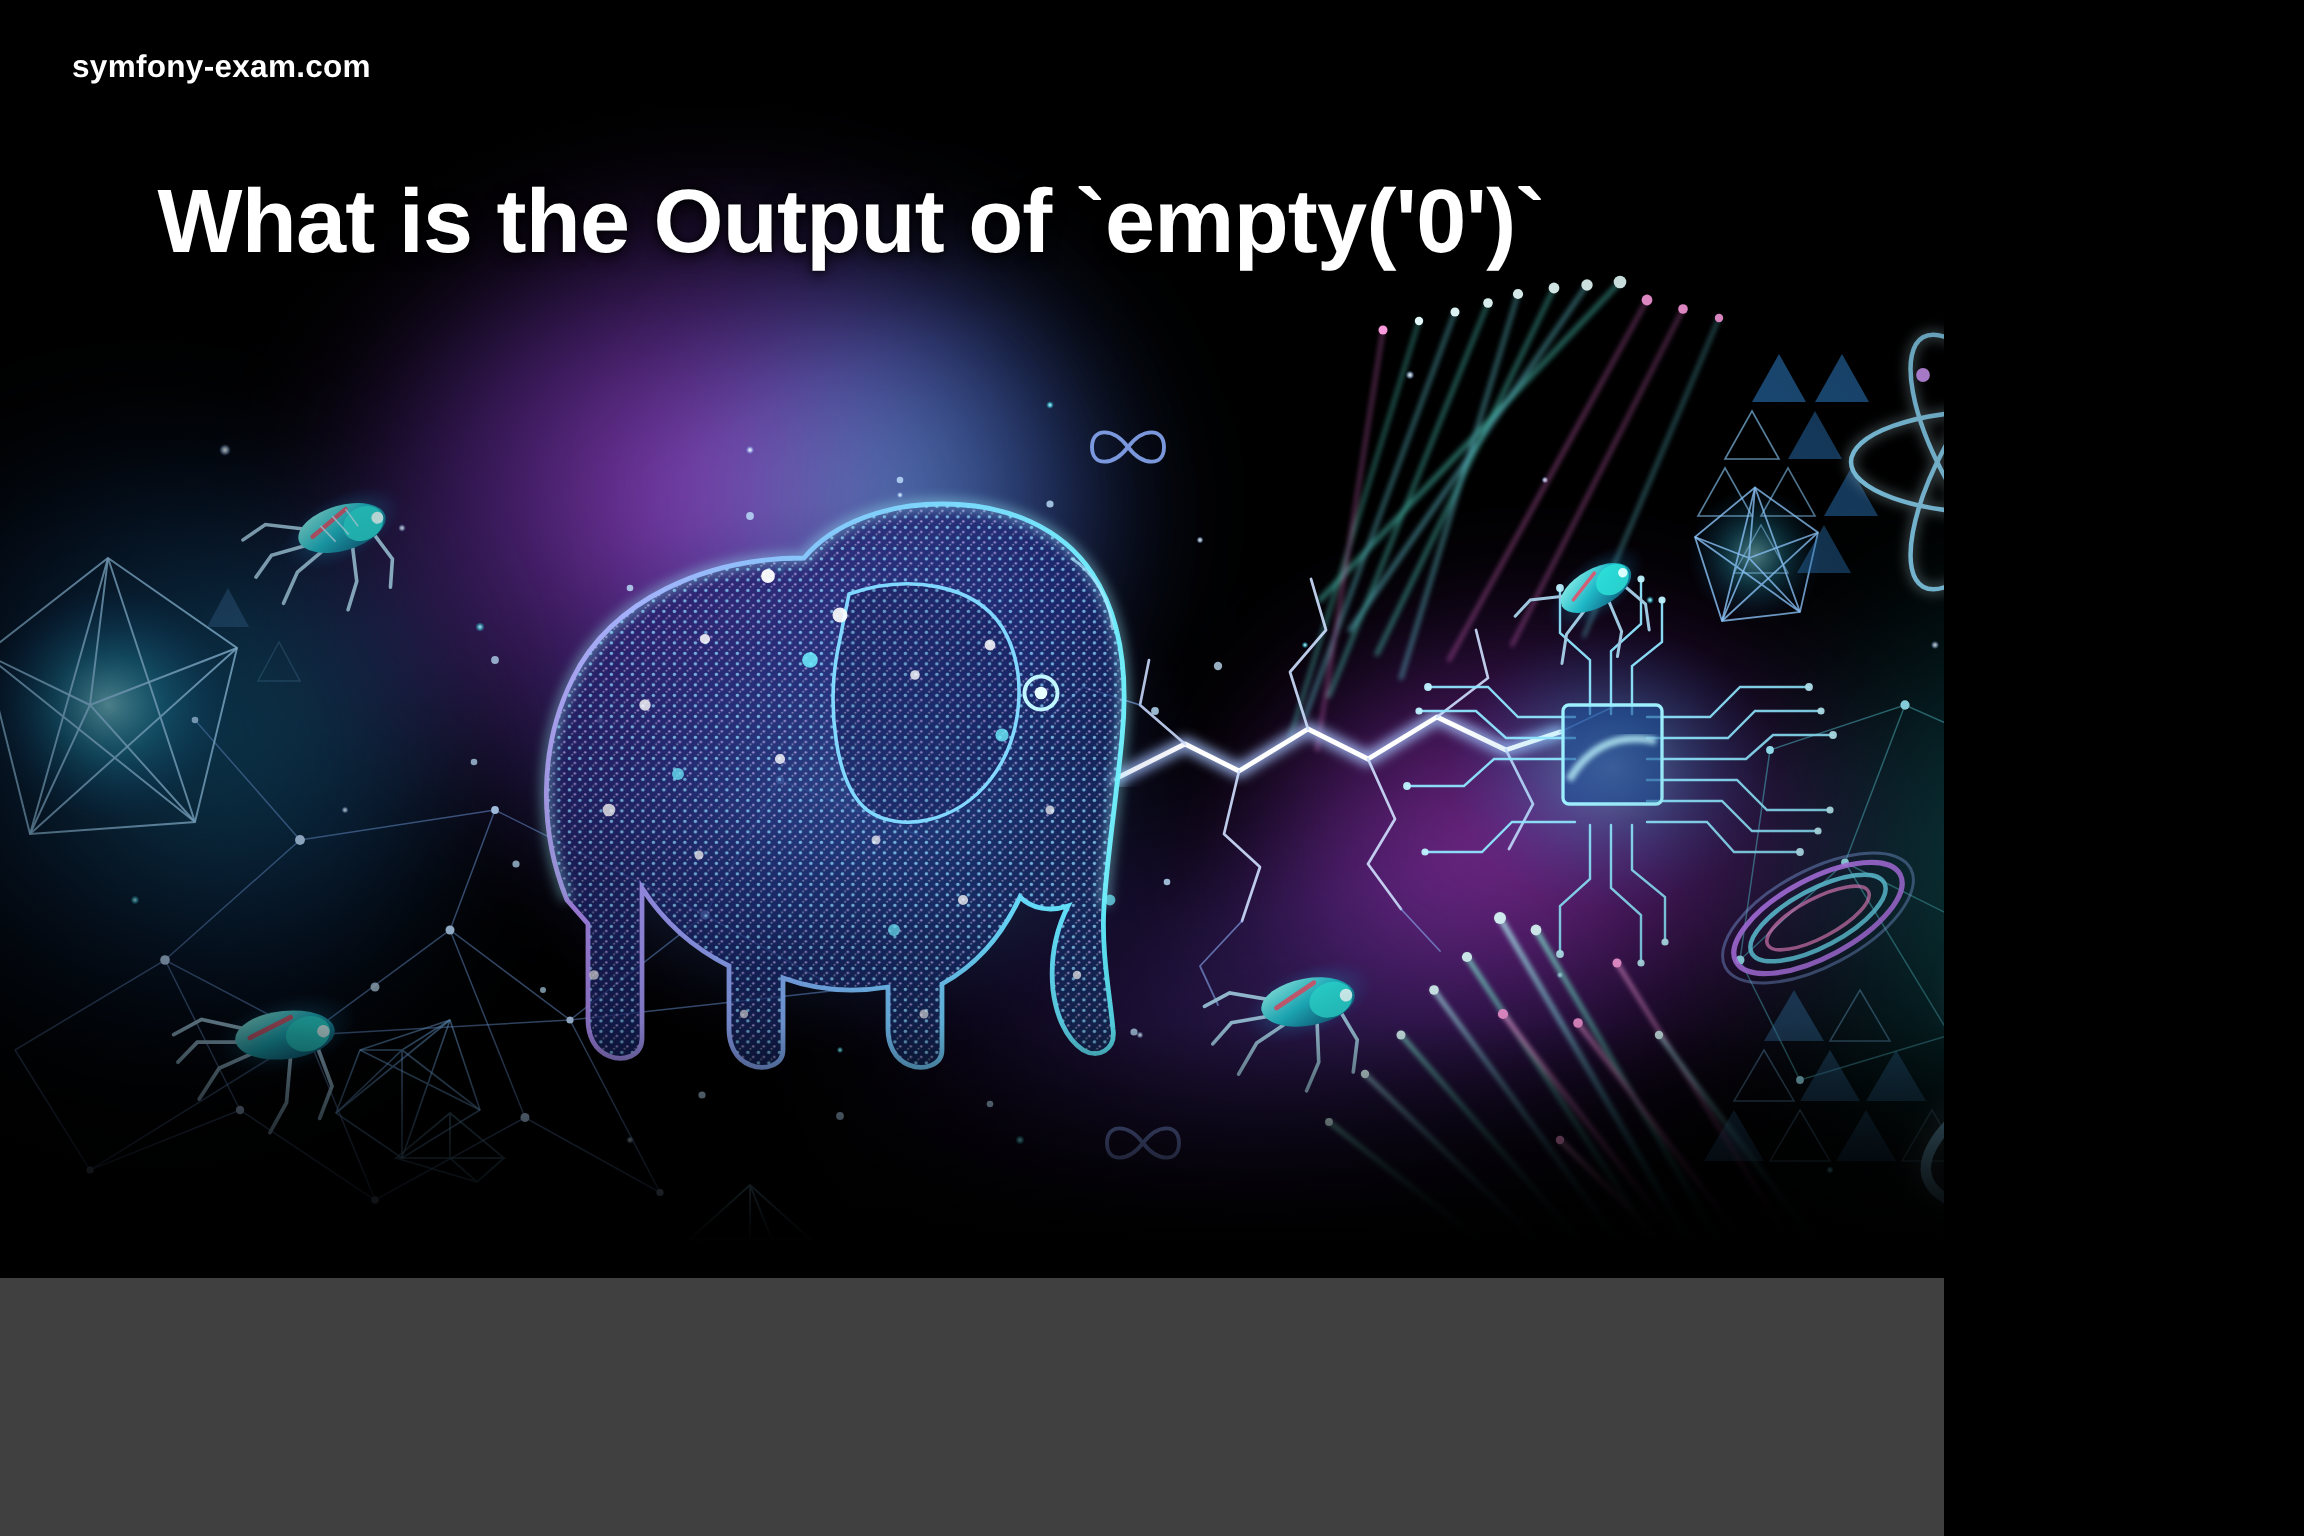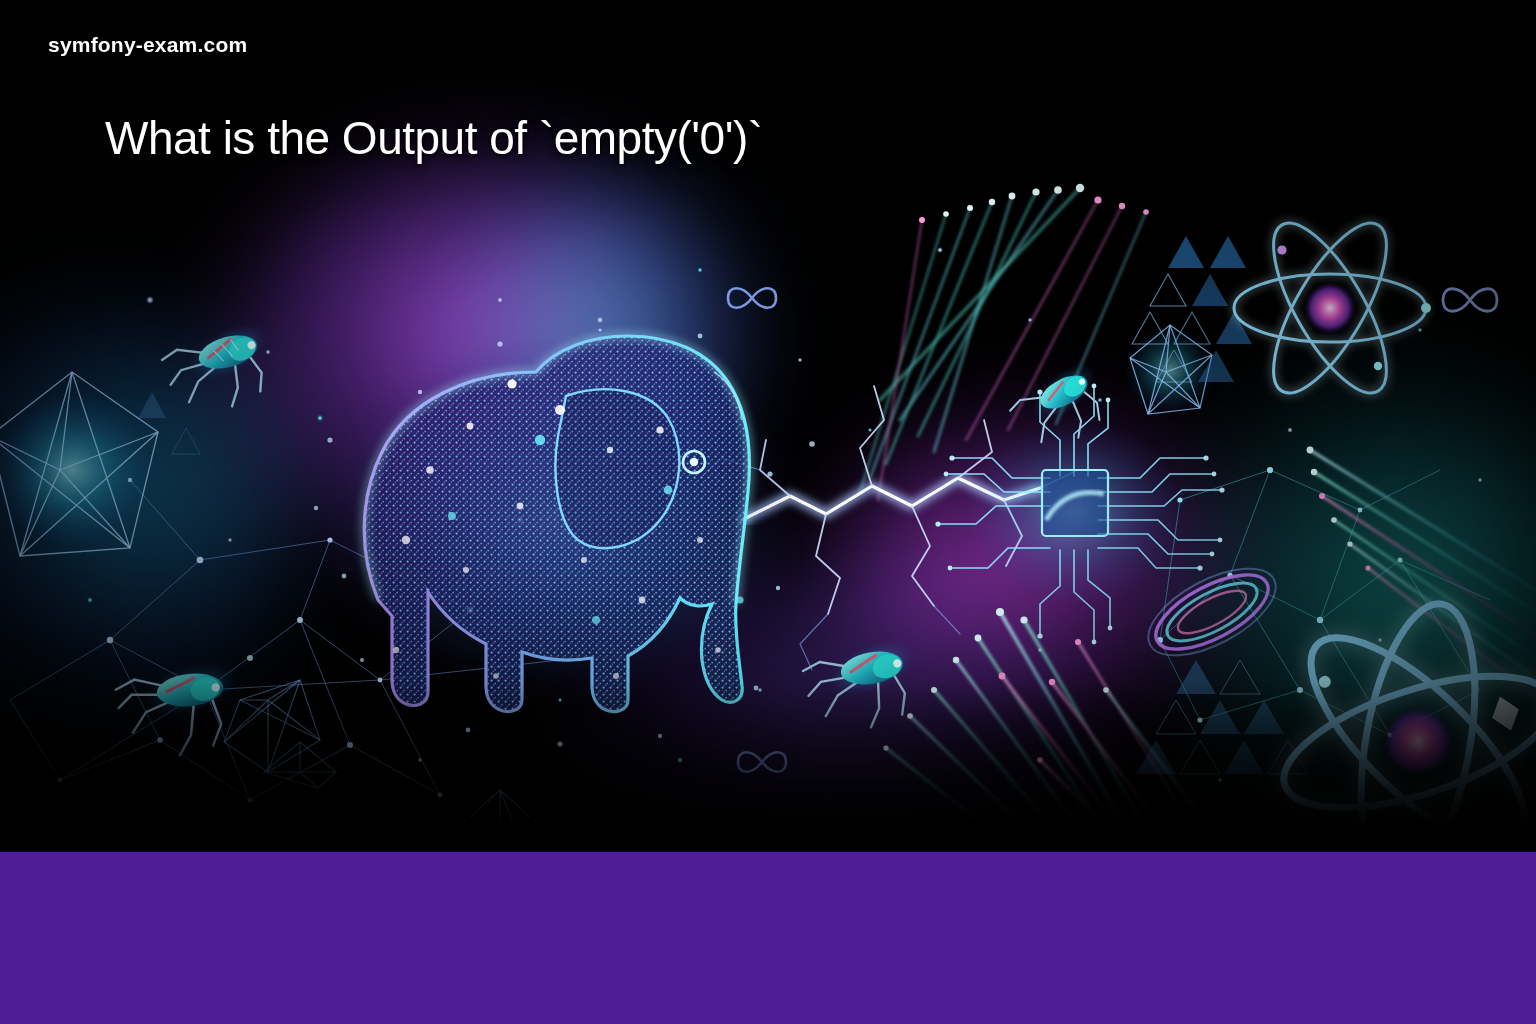--- a/index.html
+++ b/index.html
@@ -5,23 +5,23 @@
   html, body {
     margin: 0;
     padding: 0;
     background: #000000;
   }
   body {
     font-family: "Liberation Sans", sans-serif;
   }
   .stage {
     position: relative;
-    width: 1536px;
+    width: 1296px;
     height: 1024px;
-    background: #4c1d95;
+    background: #404040;
     overflow: hidden;
   }
 
   
   .artwork {
     position: absolute;
     left: 0;
     top: 0;
     width: 1536px;
     height: 852px;
@@ -101,23 +101,23 @@
     font-weight: bold;
     color: #ffffff;
     letter-spacing: .2px;
     white-space: nowrap;
   }
   .headline {
     position: absolute;
     left: 105px;
     top: 108px;
     width: 1300px;
-    font-size: 46px;
+    font-size: 60px;
     line-height: 1.32;
-    font-weight: normal;
+    font-weight: bold;
     color: #ffffff;
     letter-spacing: -0.5px;
     text-shadow: 0 2px 10px rgba(0,0,0,.85), 0 0 3px rgba(0,0,0,.9);
   }
   .headline .ln { display: block; white-space: pre; }
 </style>
 </head>
 <body>
 
 <div class="stage">

